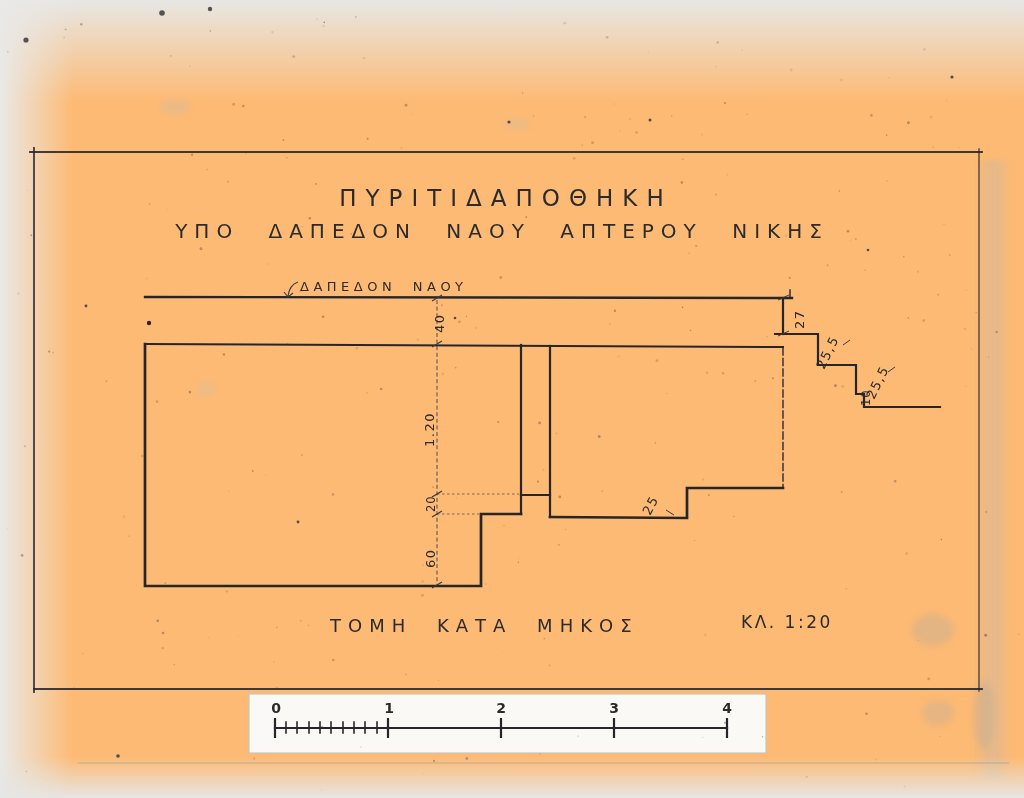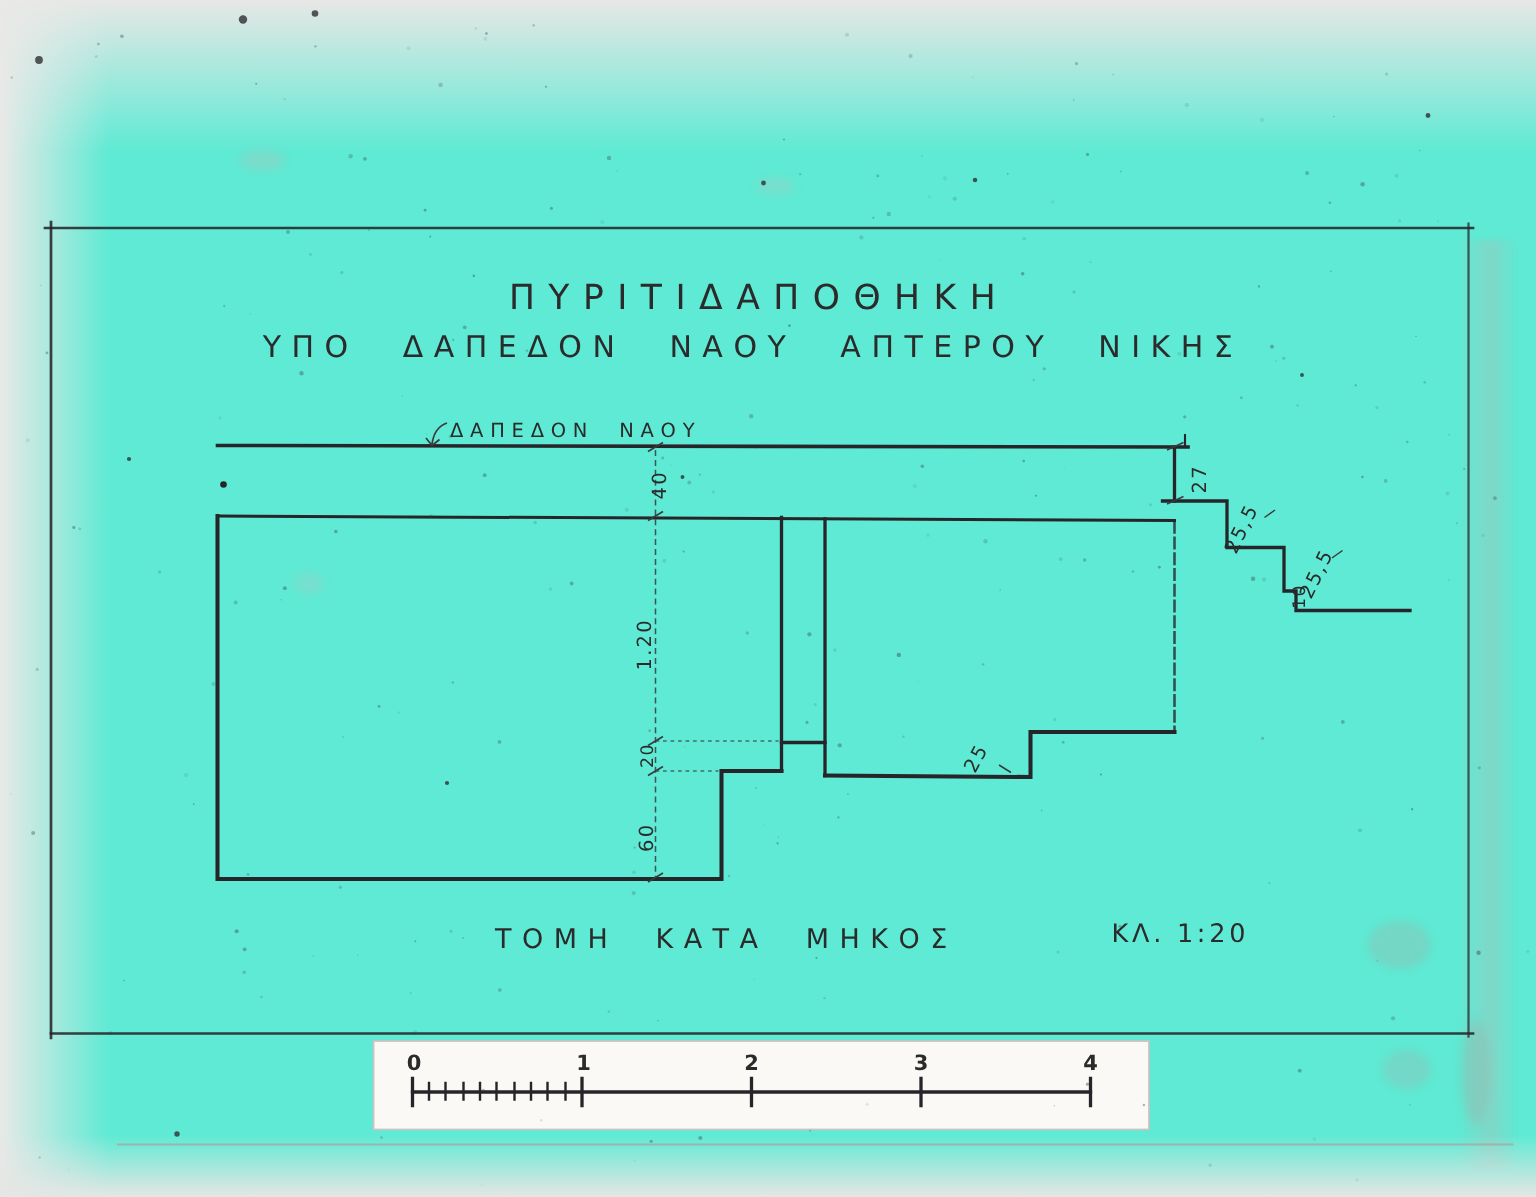--- a/index.html
+++ b/index.html
@@ -1,18 +1,18 @@
 <!DOCTYPE html>
 <html><head>
 <meta charset="utf-8">
 <style>
   html,body{margin:0;padding:0;background:#e8e8e6;}
   .page{
     position:relative;width:1024px;height:798px;overflow:hidden;
-    background:#5eead4;
+    background:#fdba74;
     font-family:"DejaVu Sans",sans-serif;
   }
   .page::before{ 
     content:"";position:absolute;left:0;top:0;width:100%;height:110px;
     background:linear-gradient(180deg,#e7e7e5 0%,rgba(231,231,229,0) 92%);
     pointer-events:none;
   }
   .page::after{ 
     content:"";position:absolute;left:0;top:752px;width:100%;height:46px;
     background:linear-gradient(0deg,#e6e6e4 0%,rgba(230,230,228,0) 90%);

